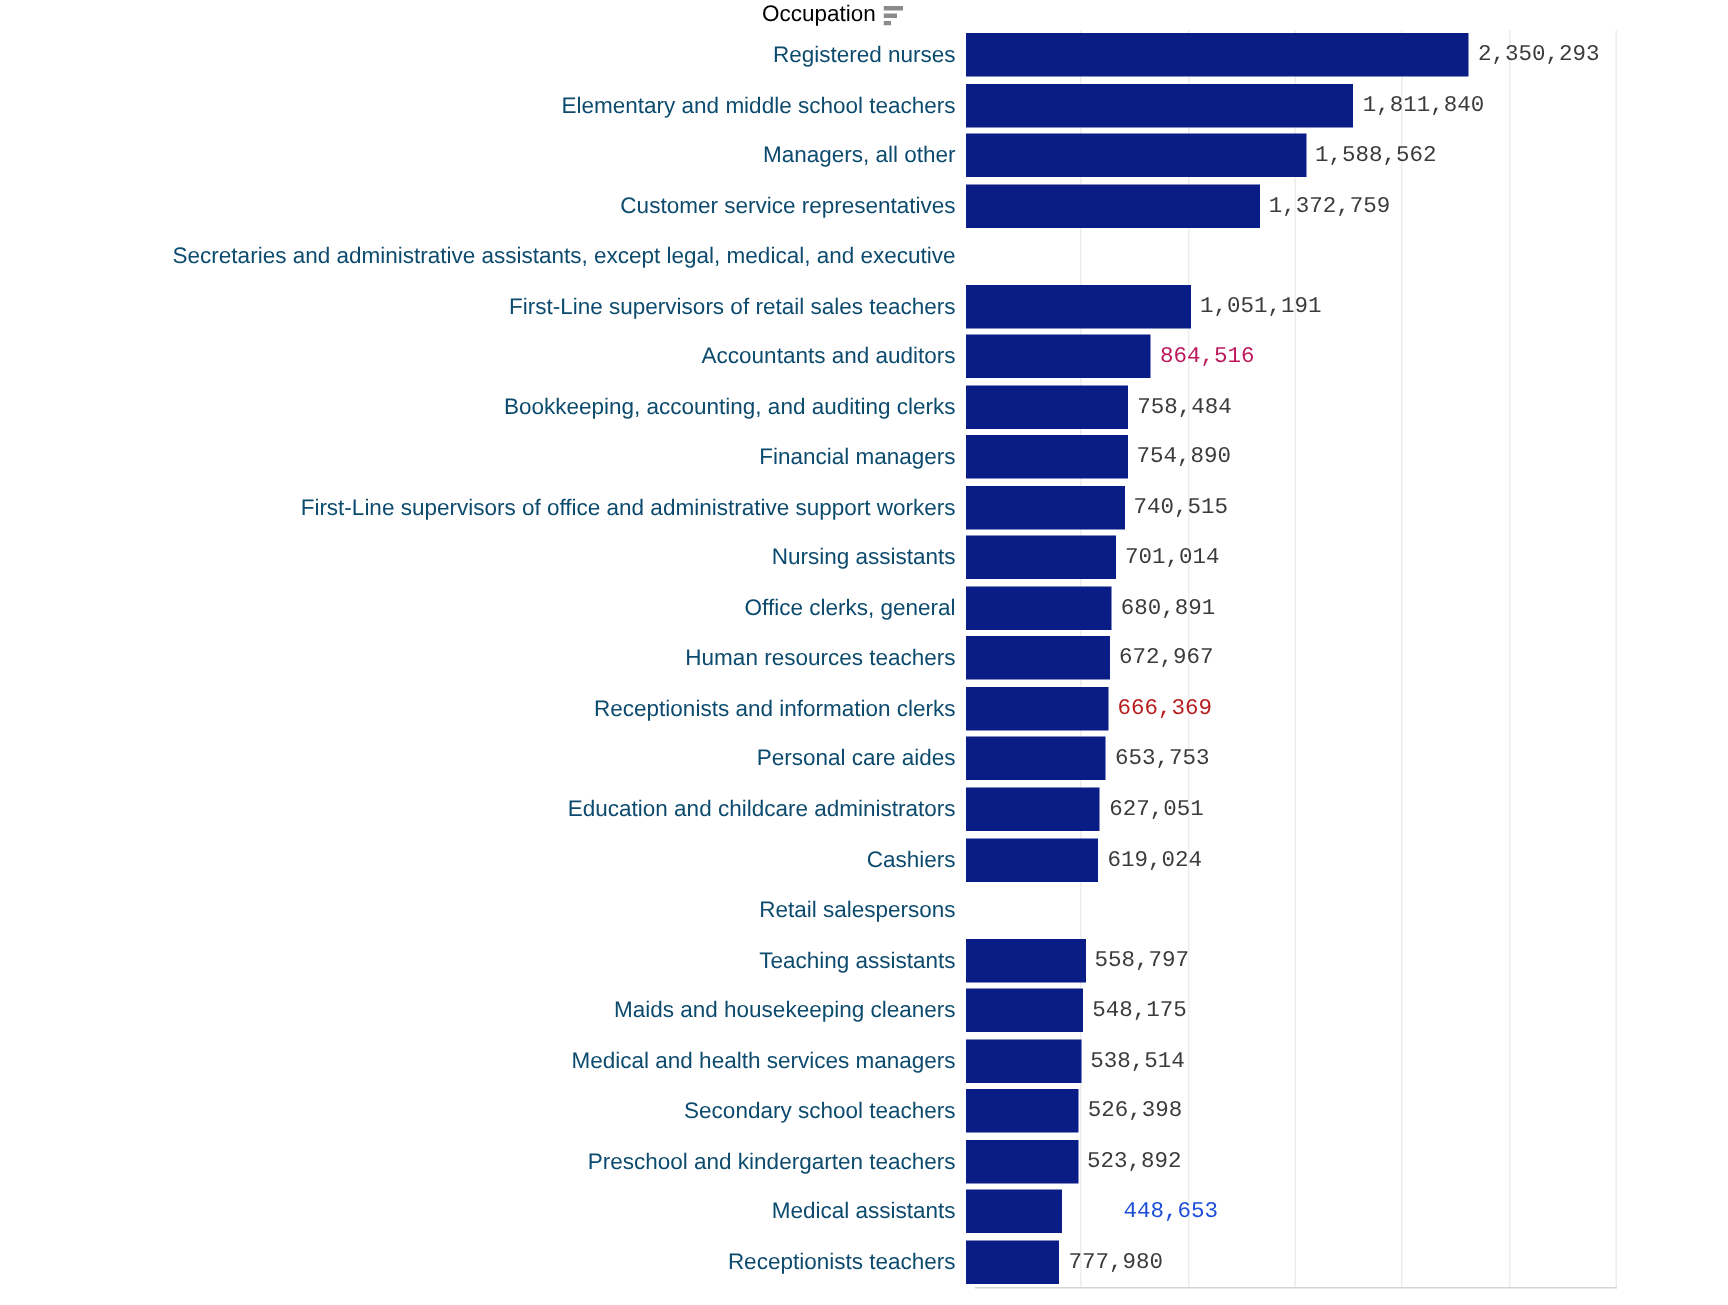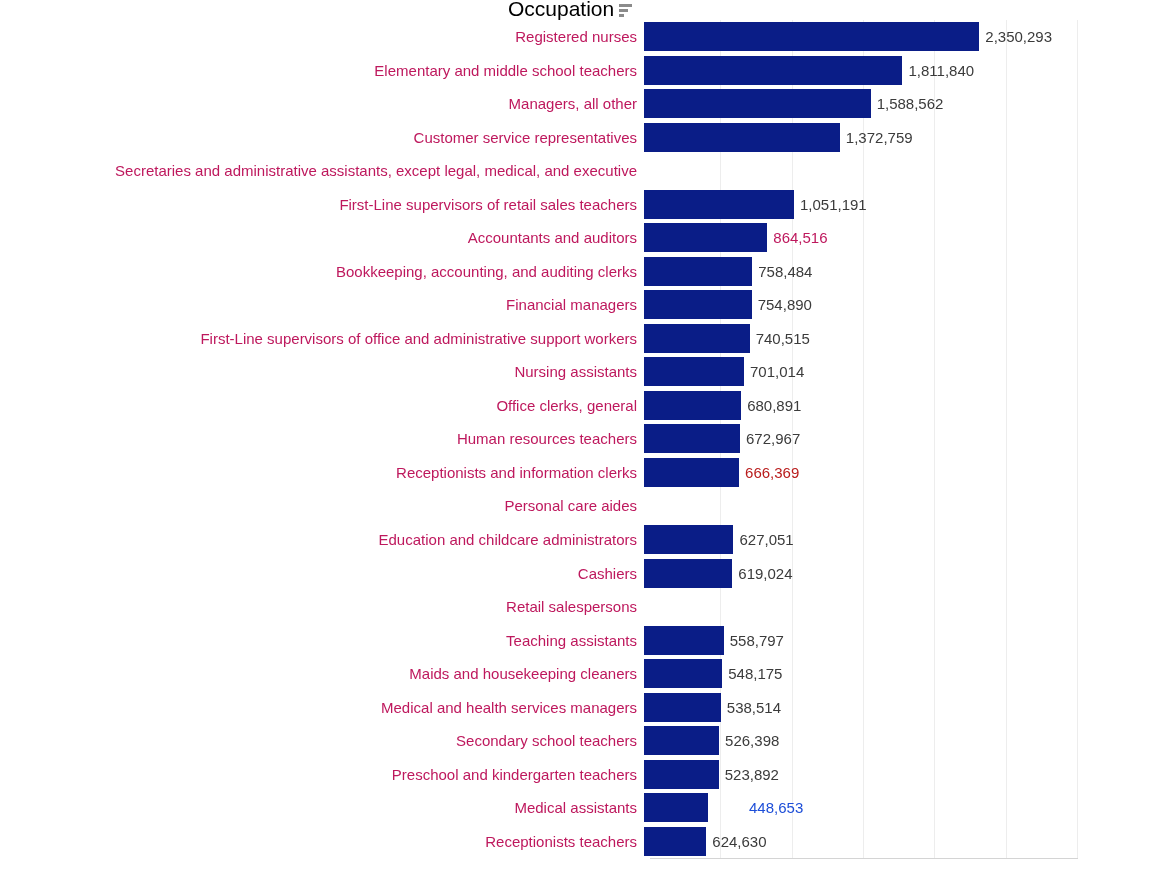--- a/index.html
+++ b/index.html
@@ -17,21 +17,21 @@
   }
   
   .col-header {
     position: absolute;
     left: 508px;
     top: 0;
     height: 18px;
     display: flex;
     align-items: center;
     gap: 5px;
-    font-size: 21px;
+    font-size: 15px;
     color: #000000;
     cursor: pointer;
   }
   .sort-icon { display: block; margin-top: 2px; }
 
   
   .plot-area {
     position: absolute;
     left: 650px;
     top: 20px;
@@ -60,30 +60,31 @@
     display: flex;
     align-items: center;
     height: 33.52px;
   }
   .row-label {
     width: 644px;
     box-sizing: border-box;
     padding-right: 7px;
     text-align: right;
     font-size: 15px;
-    color: #be185d;
+    color: #0c4a6e;
     white-space: nowrap;
     overflow: visible;
   }
   .row-track {
     position: relative;
     width: 500px;
     height: 100%;
     display: flex;
     align-items: center;
+    font-family: Liberation Mono, monospace;
   }
   .bar {
     height: 29px;
     flex: 0 0 auto;
   }
   .value {
     margin-left: 6px;
     font-size: 15px;
     color: #3b3b3b;
     white-space: nowrap;
@@ -216,20 +217,24 @@
     <div class="row">
       <div class="row-label">Receptionists and information clerks</div>
       <div class="row-track">
         <div class="bar" style="width: 95.0686px; background: rgb(10, 29, 135);"></div>
         <div class="value" style="color: #b91c1c;">666,369</div>
       </div>
     </div>
 
     <div class="row">
       <div class="row-label">Personal care aides</div>
+      <div class="row-track">
+        <div class="bar" style="width: 93.2688px; background: rgb(10, 29, 135);"></div>
+        <div class="value" style="color: rgb(59, 59, 59);">653,753</div>
+      </div>
     </div>
 
     <div class="row">
       <div class="row-label">Education and childcare administrators</div>
       <div class="row-track">
         <div class="bar" style="width: 89.4593px; background: rgb(10, 29, 135);"></div>
         <div class="value" style="color: rgb(59, 59, 59);">627,051</div>
       </div>
     </div>
 
@@ -290,18 +295,18 @@
       <div class="row-track">
         <div class="bar" style="width: 64.0078px; background: rgb(10, 29, 135);"></div>
         <div class="value" style="color: #1d4ed8; margin-left: 41px;">448,653</div>
       </div>
     </div>
 
     <div class="row">
       <div class="row-label">Receptionists teachers</div>
       <div class="row-track">
         <div class="bar" style="width: 62.3339px; background: rgb(10, 29, 135);"></div>
-        <div class="value" style="color: rgb(59, 59, 59);">624,630</div>
+        <div class="value" style="color: rgb(59, 59, 59);">777,980</div>
       </div>
     </div>
   </div>
 
 </div>
 
 </body></html>

